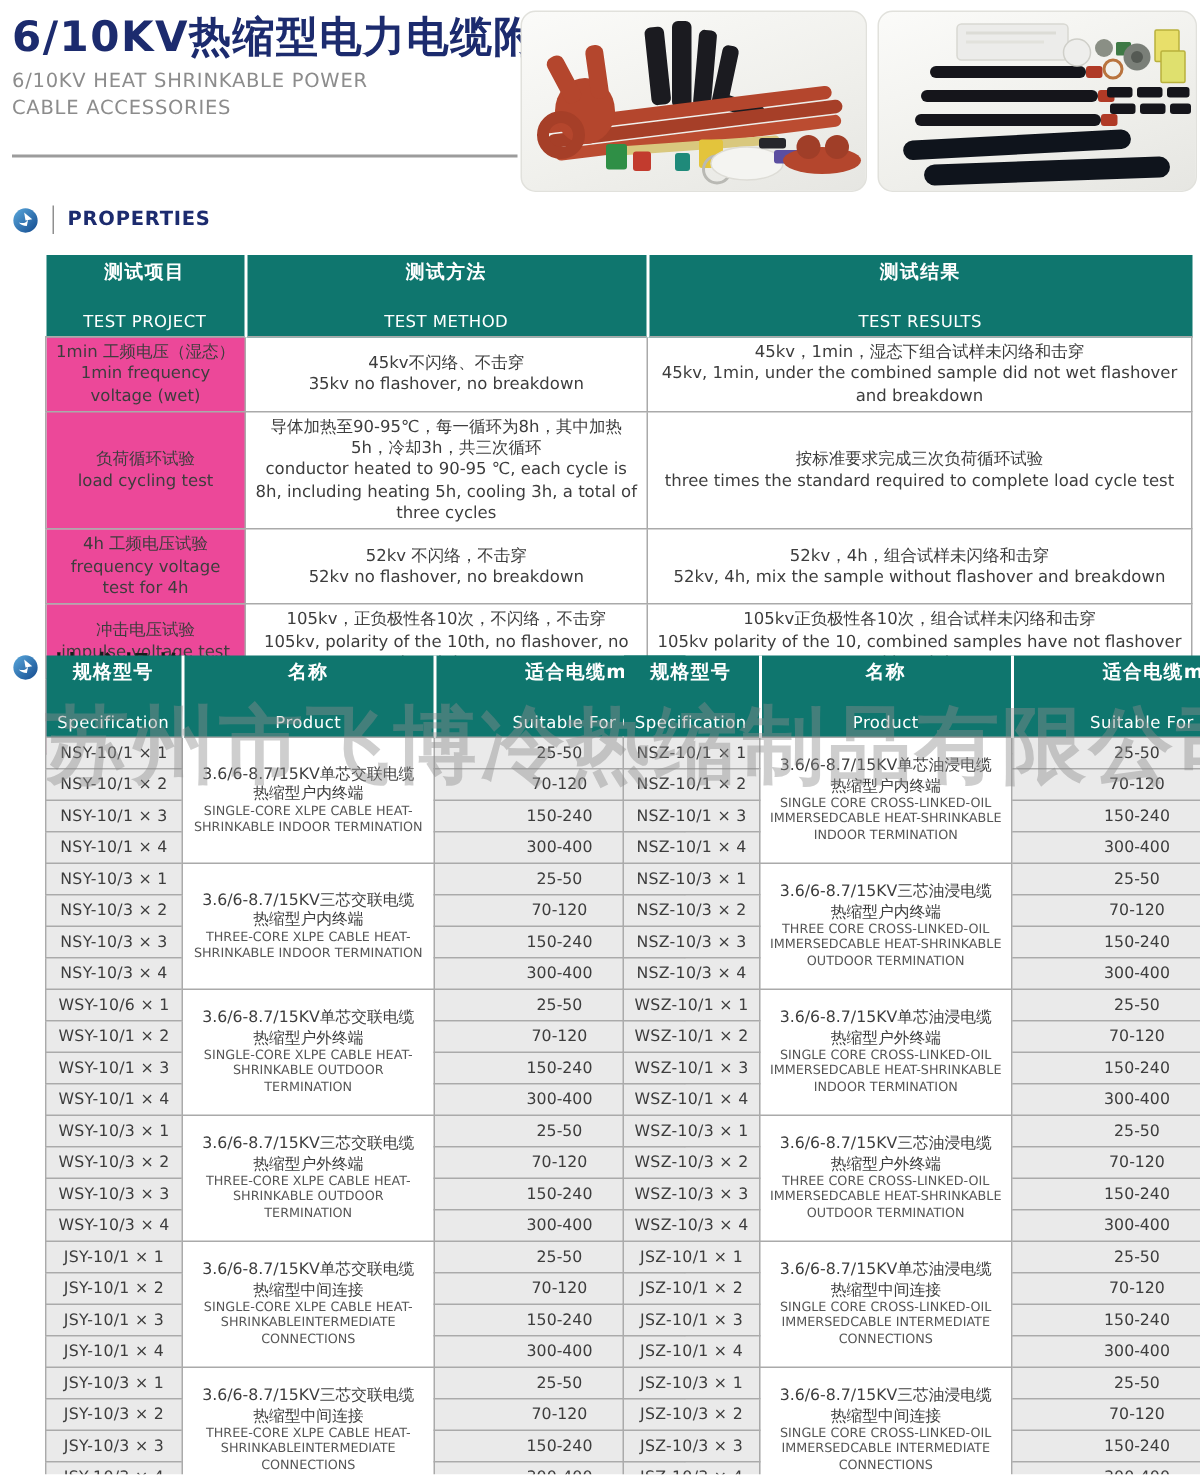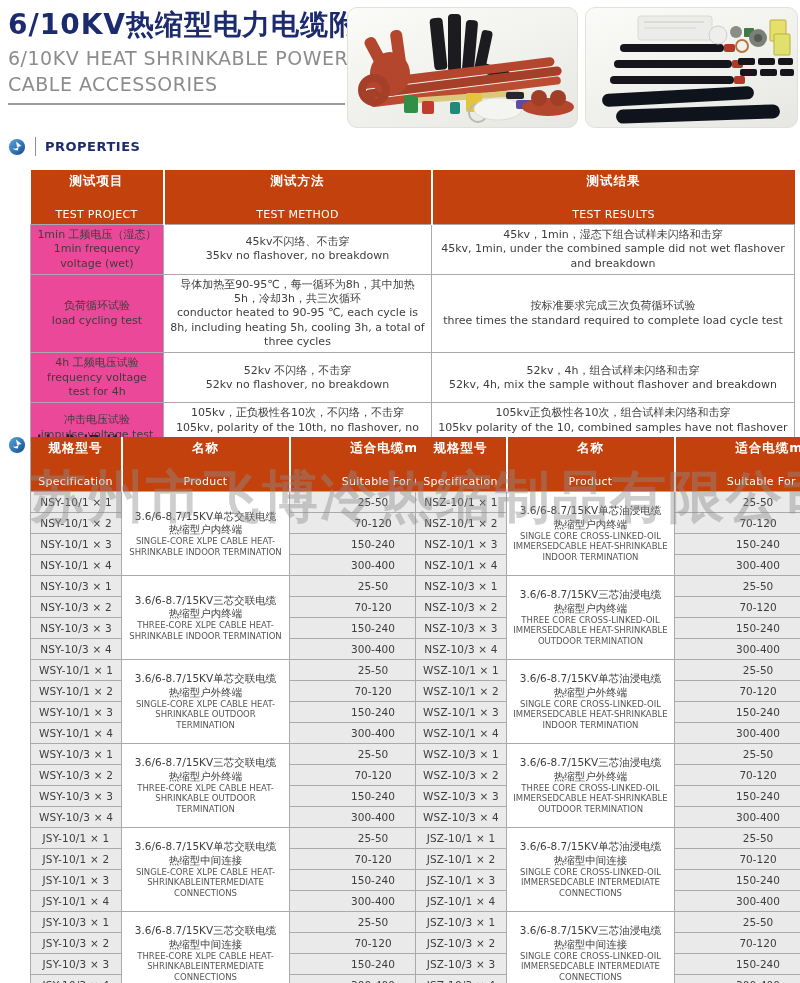--- a/index.html
+++ b/index.html
@@ -1,39 +1,39 @@
 <!DOCTYPE html>
 <html><head>
 <meta charset="utf-8">
 <style>
   html,body{margin:0;padding:0;background:#fff;}
   .page{position:relative;width:800px;height:983px;background:#ffffff;overflow:hidden;
         font-family:"DejaVu Sans","Liberation Sans",sans-serif;color:#333;}
 
   
   .title{position:absolute;left:8px;top:6px;font-size:28px;font-weight:bold;color:#1c2b6e;letter-spacing:1px;white-space:nowrap;}
-  .subtitle{position:absolute;left:8px;top:46px;font-size:19px;color:#8c8c8c;line-height:1.35;letter-spacing:.5px;}
+  .subtitle{position:absolute;left:8px;top:46px;font-size:13px;color:#8c8c8c;line-height:1.35;letter-spacing:.5px;}
   .title-rule{position:absolute;left:8px;top:103px;width:337px;height:2px;background:#9c9c9c;}
 
   .photo{position:absolute;top:7px;height:119px;border-radius:10px;border:1px solid #e1e1dc;
          background:linear-gradient(160deg,#fbfbf9 0%,#efefeb 60%,#e6e6e2 100%);overflow:hidden;}
   .photo1{left:347px;width:229px;}
   .photo2{left:585px;width:211px;}
 
   
   .section-head{position:absolute;left:8px;display:flex;align-items:center;gap:9px;}
   .sh-props{top:137px;}
   .sh-specs{top:407px;margin-top:24px;}
   .sh-cn{font-size:20px;font-weight:bold;color:#1b1b1b;letter-spacing:3px;}
   .sh-sep{width:1px;height:19px;background:#8f8f8f;}
   .sh-en{font-size:13px;font-weight:bold;color:#1c2b6e;letter-spacing:.5px;}
 
   
   table{border-collapse:collapse;}
-  th{background:#c2410c;color:#fff;font-weight:normal;padding:3px 2px;vertical-align:middle;}
+  th{background:#0f766e;color:#fff;font-weight:normal;padding:3px 2px;vertical-align:middle;}
   th + th{border-left:2px solid #fff;}
   .h-cn{font-size:12.5px;font-weight:bold;letter-spacing:1px;}
   .h-en{font-size:11px;letter-spacing:.3px;margin-top:18px;}
 
   
   .props{position:absolute;left:30px;top:170px;width:764px;table-layout:fixed;}
   .props td{border:1px solid #aaaaaa;text-align:center;vertical-align:middle;
             padding:3px 6px;font-size:11px;color:#3d3d3d;line-height:1.3;}
   .props td.col-project{background:#ec4899;}
   .props .w1{width:128px;} .props .w2{width:262px;} .props .w3{width:358px;}
@@ -331,21 +331,21 @@
         </tr>
         <tr>
           <td class="model">NSY-10/3 × 3</td>
           <td class="cable">150-240</td>
         </tr>
         <tr>
           <td class="model">NSY-10/3 × 4</td>
           <td class="cable">300-400</td>
         </tr>
         <tr>
-          <td class="model">WSY-10/1 × 1</td>
+          <td class="model">WSY-10/6 × 1</td>
           <td class="product" rowspan="4">
             <div class="p-cn">3.6/6-8.7/15KV单芯交联电缆</div>
             <div class="p-cn">热缩型户外终端</div>
             <div class="p-en">SINGLE-CORE XLPE CABLE HEAT-SHRINKABLE OUTDOOR TERMINATION</div>
           </td>
           <td class="cable">25-50</td>
         </tr>
         <tr>
           <td class="model">WSY-10/1 × 2</td>
           <td class="cable">70-120</td>

